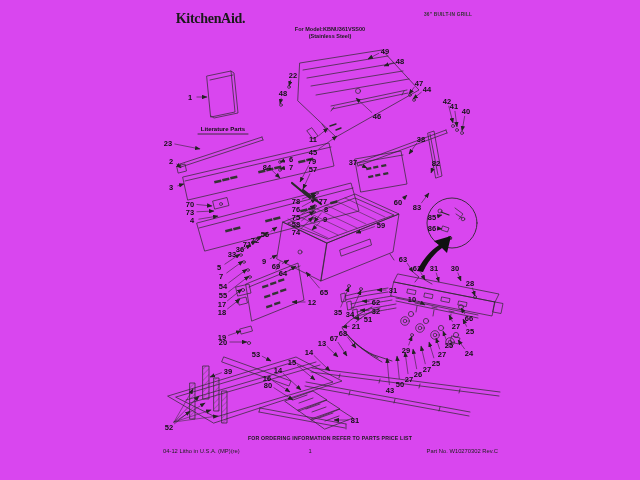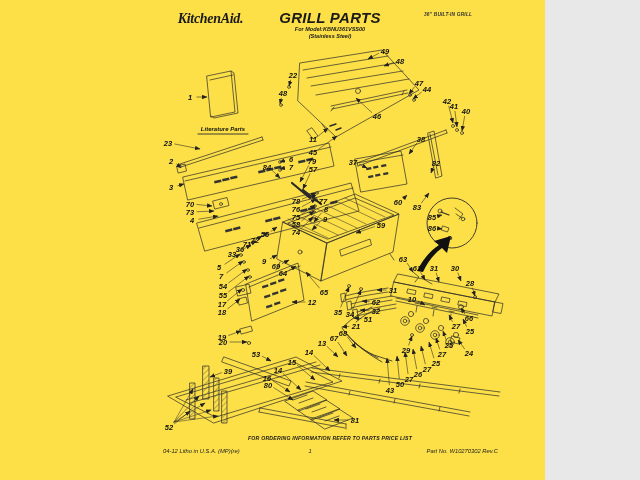--- a/index.html
+++ b/index.html
@@ -1,38 +1,37 @@
 <!DOCTYPE html>
 <html><head>
 <meta charset="utf-8">
 <style>
   html,body{margin:0;padding:0;background:#e8e8e8;}
-  #page{position:relative;width:545px;height:480px;background:#fde047;overflow:hidden;
-        font-family:"Liberation Sans",sans-serif;color:#1a1a1a;font-style:italic;}
+  #page{position:relative;width:640px;height:480px;background:#d946ef;overflow:hidden;
+        font-family:"Liberation Sans",sans-serif;color:#1a1a1a;}
   .abs{position:absolute;white-space:nowrap;}
   #brand{left:163px;top:11px;width:95px;text-align:center;
          font-family:"Liberation Serif",serif;font-weight:bold;font-size:14px;letter-spacing:-0.3px;}
   #title{left:270px;top:9px;width:120px;text-align:center;font-weight:bold;font-size:15px;letter-spacing:0.3px;}
   #model-line{left:250px;top:26px;width:160px;text-align:center;font-weight:bold;font-size:5.5px;}
   #submodel-line{left:250px;top:32.5px;width:160px;text-align:center;font-weight:bold;font-size:5.5px;}
   #grill-type{left:424px;top:12px;width:90px;font-weight:bold;font-size:4.8px;letter-spacing:0.2px;color:#333;}
   #ordering-note{left:195px;top:435px;width:270px;text-align:center;font-weight:bold;font-size:5.2px;letter-spacing:0.2px;}
   #footer-left{left:163px;top:448px;font-size:5.8px;color:#222;}
   #footer-page{left:280px;top:448px;width:60px;text-align:center;font-size:5.8px;color:#222;}
   #footer-right{left:408px;top:448px;width:90px;text-align:right;font-size:5.8px;color:#222;}
   svg{position:absolute;left:0;top:0;}
   .callout-text{font-family:"Liberation Sans",sans-serif;font-weight:bold;font-size:7.5px;fill:#111;}
 </style>
 </head>
 <body>
 
 <div id="page">
 
   <div id="brand" class="abs">KitchenAid.</div>
-  <div id="title" class="abs">GRILL PARTS</div>
   <div id="model-line" class="abs">For Model:KBNU361VSS00</div>
   <div id="submodel-line" class="abs">(Stainless Steel)</div>
   <div id="grill-type" class="abs">36" BUILT-IN GRILL</div>
 
   <svg id="diagram" width="640" height="480" viewBox="0 0 640 480">
     <defs>
       <marker id="arw" markerUnits="userSpaceOnUse" markerWidth="5.5" markerHeight="4.5" refX="5" refY="2.2" orient="auto">
         <path d="M0,0 L5.5,2.2 L0,4.4 Z" fill="#222"></path>
       </marker>
       <pattern id="hatch" width="4" height="4" patternUnits="userSpaceOnUse" patternTransform="rotate(45)">

